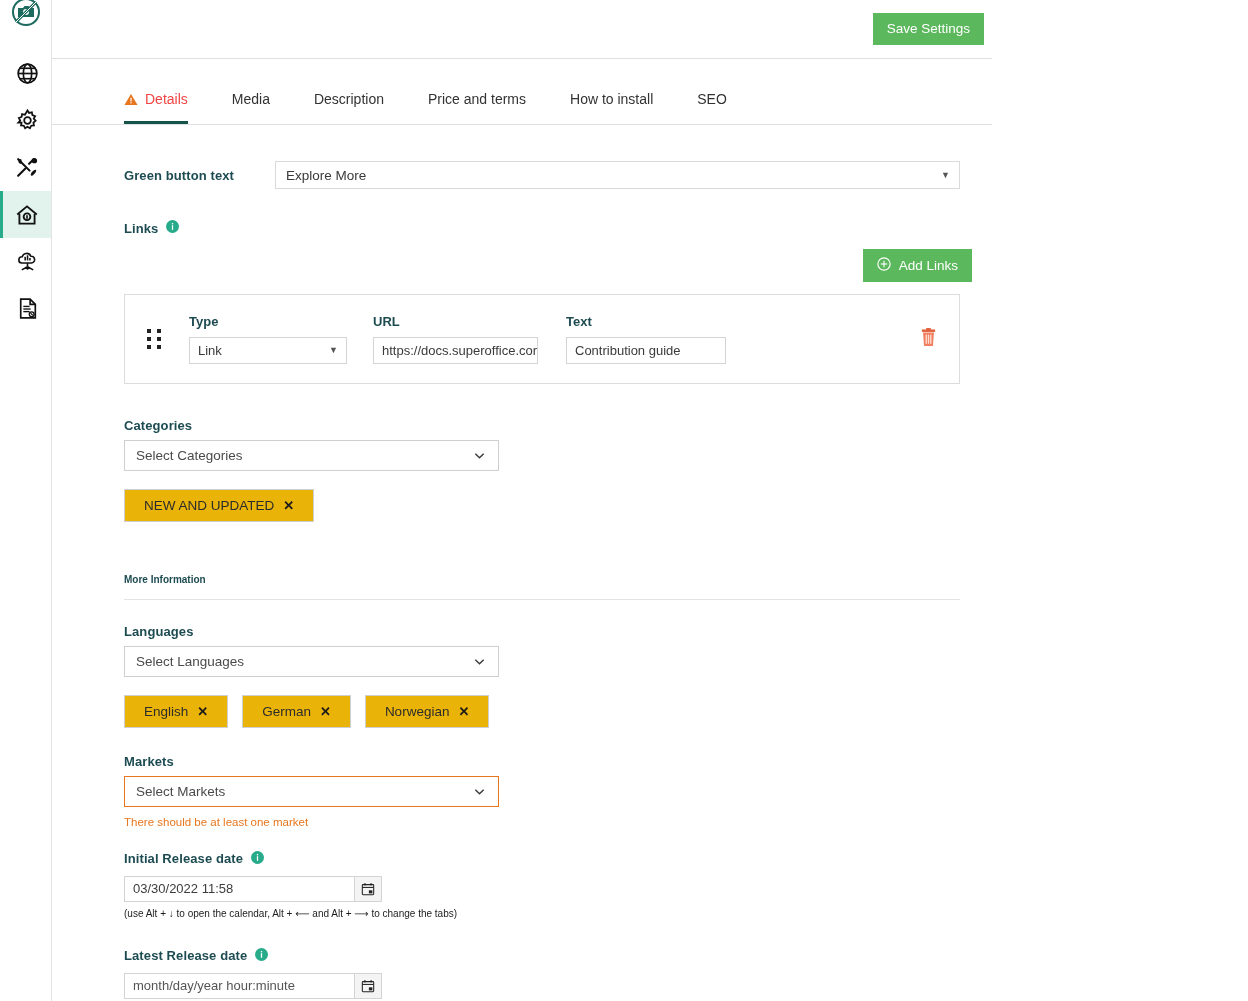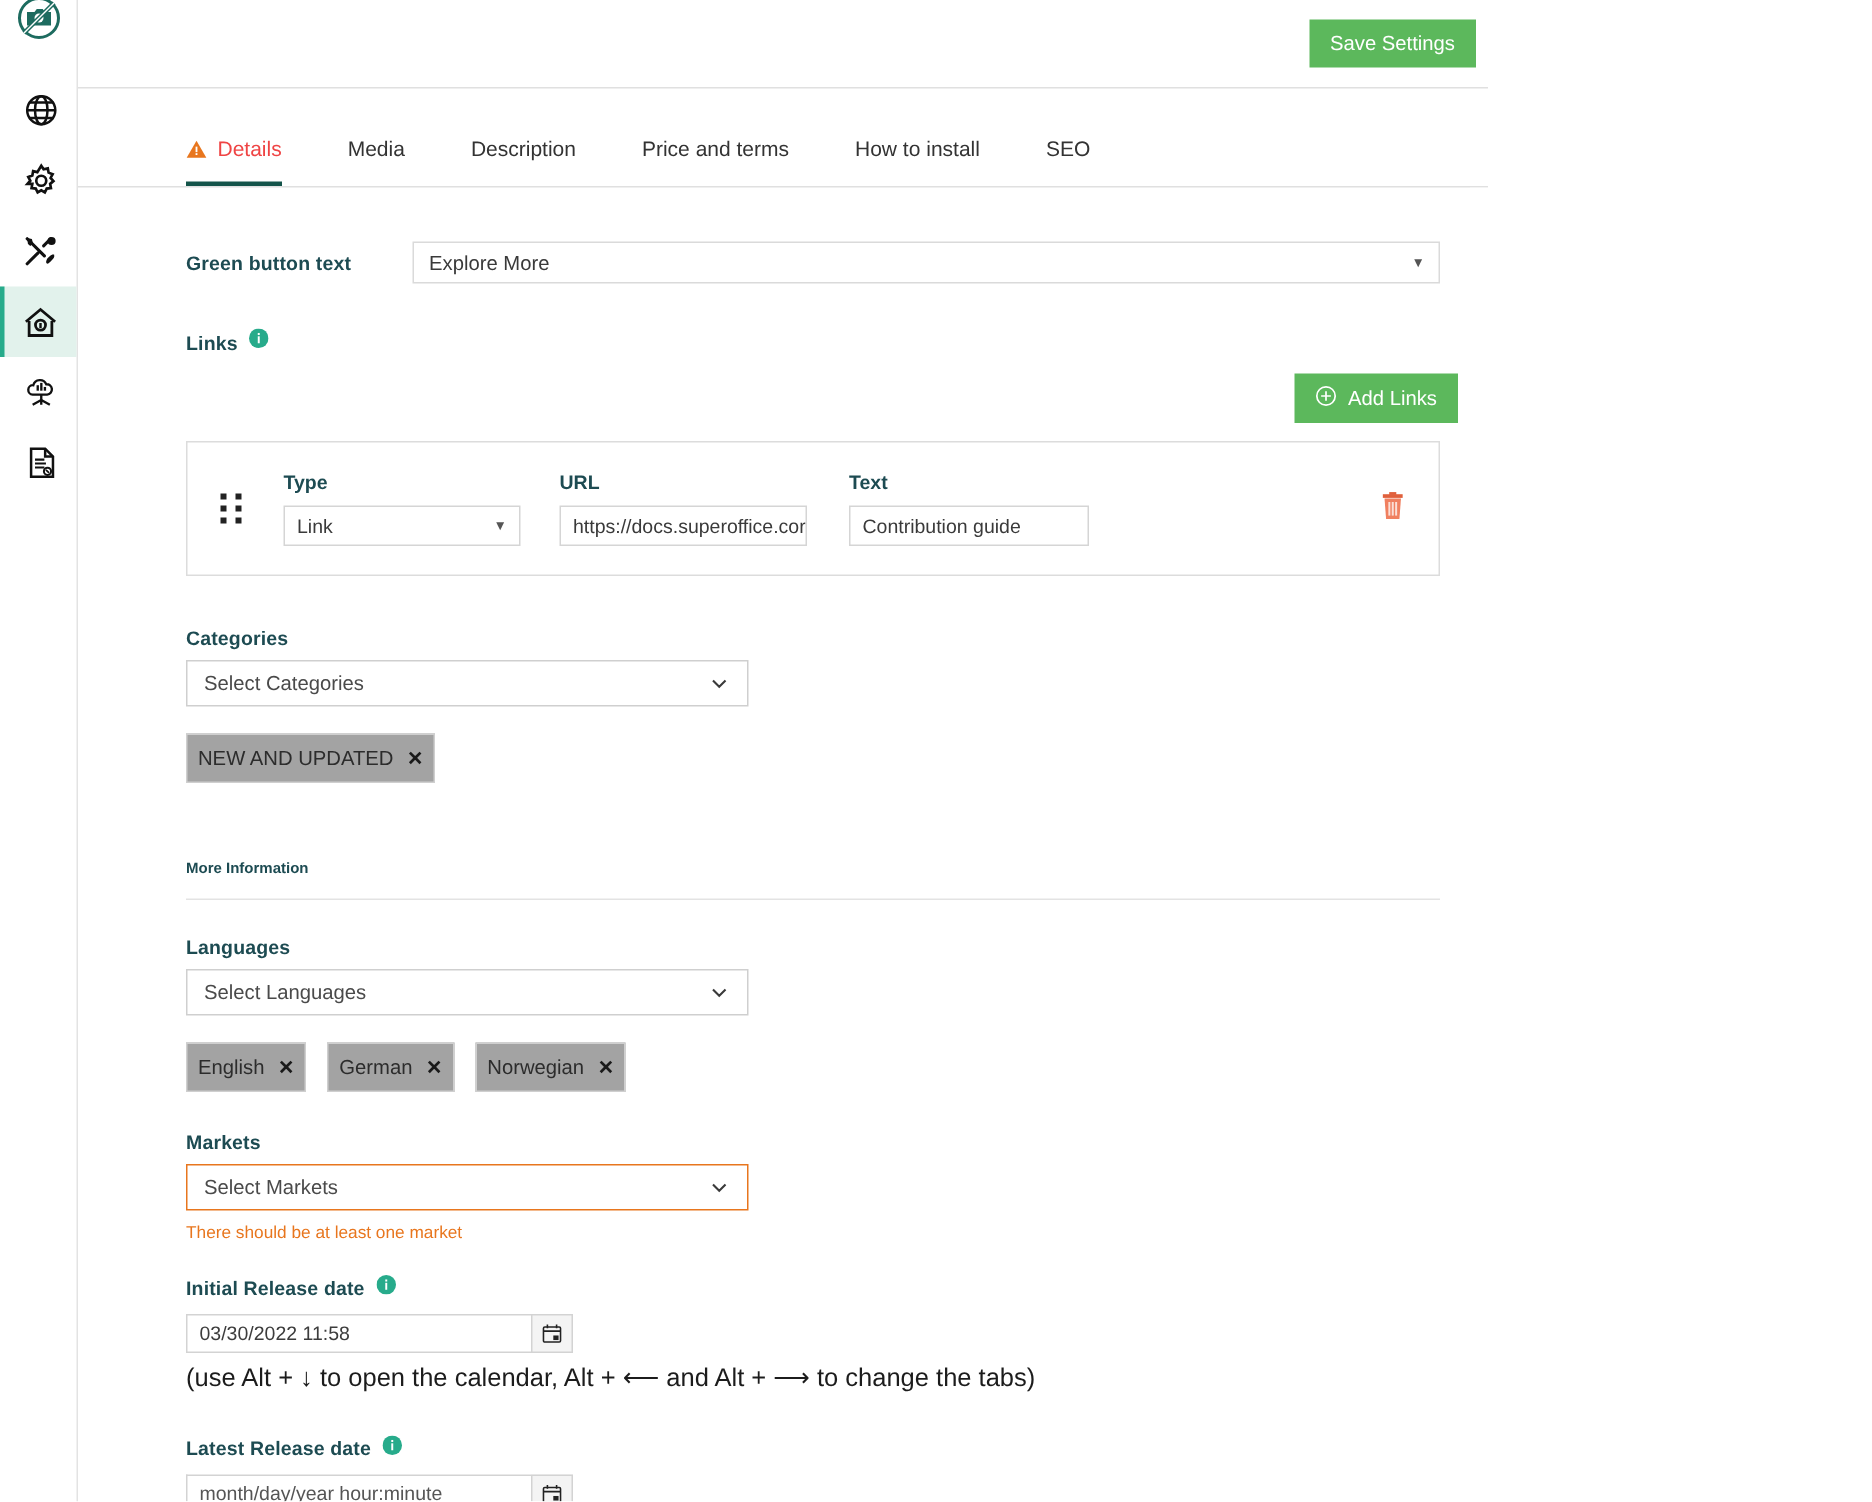--- a/index.html
+++ b/index.html
@@ -187,24 +187,24 @@
     font-size: 13.5px;
     color: #4a4a4a;
     cursor: pointer;
     gap: 16px;
   }
   .multiselect.error { border: 1px solid #e8761e; }
   .chev { width: 13px; height: 13px; }
   .chips { display: flex; gap: 14px; margin-top: 18px; }
   .chip {
     border: 1px solid #cfcfcf;
-    background: #a3a3a3;
+    background: #eab308;
     height: 33px;
     display: flex; align-items: center; gap: 9px;
-    padding: 0 7px;
+    padding: 0 19px;
     font-size: 13.5px;
     color: #2c2c2c;
   }
   .chip-x { font-size: 13px; font-weight: bold; color: #1a1a1a; cursor: pointer; line-height: 1; }
   .err-text { color: #e8761e; font-size: 11.5px; margin-top: 9px; }
 
   .mi-head {
     margin-top: 52px;
     padding-left: 72px;
     padding-right: 20px;
@@ -223,21 +223,21 @@
     font-family: "Liberation Sans", sans-serif;
   }
   .date-input.ph { color: #555; }
   .date-btn {
     width: 28px; height: 26px;
     border: 1px solid #d3d3d3;
     background: #f4f4f4;
     display: flex; align-items: center; justify-content: center;
     cursor: pointer;
   }
-  .hint { font-size: 17px; color: #1c1c1c; margin-top: 6px; }
+  .hint { font-size: 10px; color: #1c1c1c; margin-top: 6px; }
 
   
   .vscroll {
     position: absolute; top: 0; right: 0; width: 12px; height: 100%;
     background: #fff;
   }
 </style>
 </head>
 <body>
 

